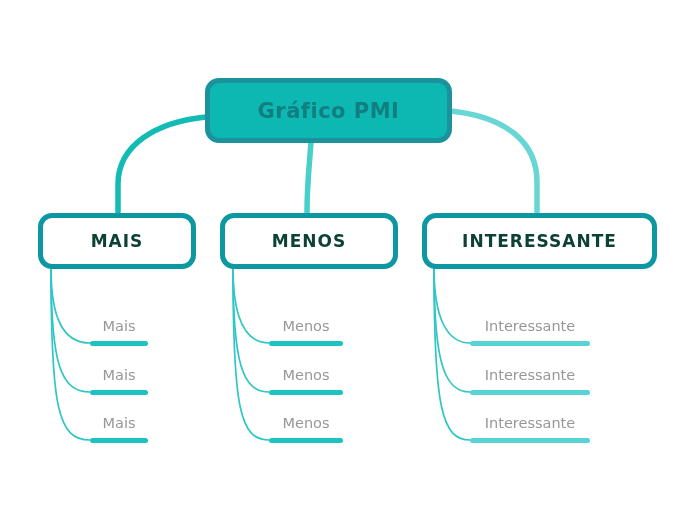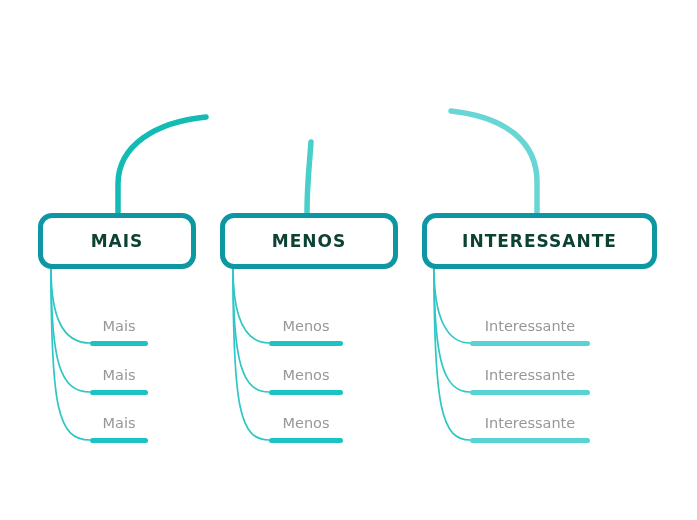--- a/index.html
+++ b/index.html
@@ -122,20 +122,23 @@
 
     <path class="wire-leaf" d="M 233 268 C 233 318 245 343 269 343"></path>
     <path class="wire-leaf" d="M 233 268 C 233 362 242 392 269 392"></path>
     <path class="wire-leaf" d="M 233 268 C 233 408 240 440 269 440"></path>
 
     <path class="wire-leaf" d="M 434 268 C 434 318 447 343 470 343"></path>
     <path class="wire-leaf" d="M 434 268 C 434 362 444 392 470 392"></path>
     <path class="wire-leaf" d="M 434 268 C 434 408 442 440 470 440"></path>
   </svg>
 
+  <div class="node root-node">
+    <span>Gráfico PMI</span>
+  </div>
 
   <div class="node branch-node branch-mais">
     <span>MAIS</span>
   </div>
   <div class="node branch-node branch-menos">
     <span>MENOS</span>
   </div>
   <div class="node branch-node branch-interessante">
     <span>INTERESSANTE</span>
   </div>

